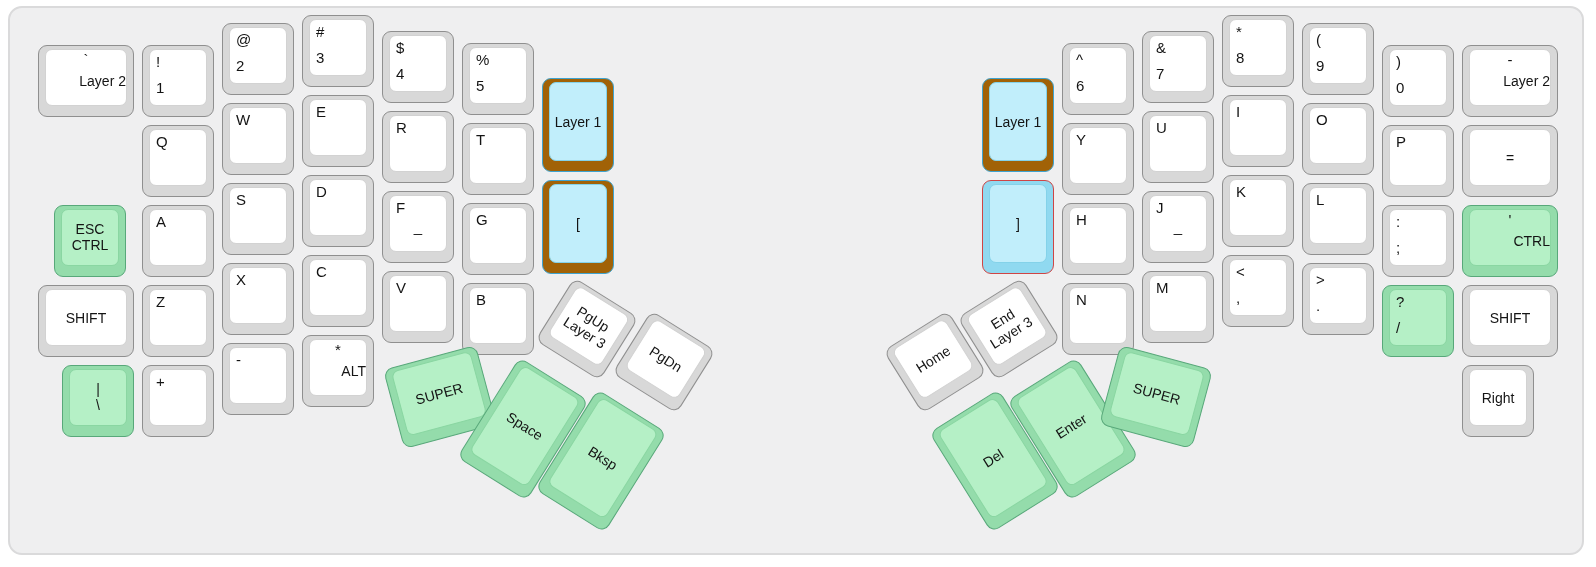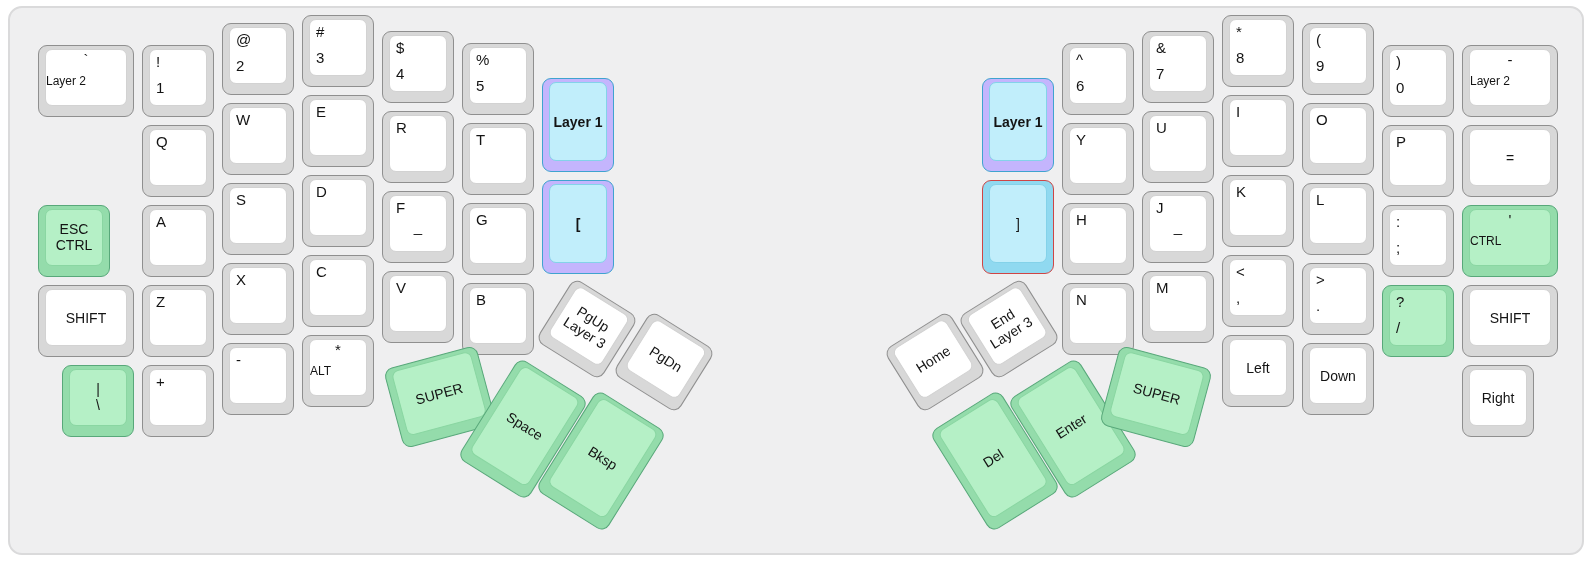--- a/index.html
+++ b/index.html
@@ -32,53 +32,53 @@
   }
   .keytop {
     position: absolute;
     left: 6px; right: 6px; top: 3px; bottom: 10px;
     background: #ffffff;
     border: 1px solid #d2d2d2;
     border-radius: 7px;
   }
   .key.green { background: #94dcab; border-color: #58a87a; }
   .key.green .keytop { background: #b5f0c6; border-color: #8ad6a2; }
-  .key.blue { background: #c4b5fd; border-color: #3fa3cf; font-weight: bold; }
+  .key.blue { background: #a16207; border-color: #3fa3cf; }
   .key.blue .keytop { background: #c1eefb; border-color: #84d2e9; }
   .key.blue-red { background: #90d9f0; border-color: #cf4545; border-width: 1.5px; }
   .key.blue-red .keytop { background: #c1eefb; border-color: #84d2e9; }
   .lg {
     position: absolute;
     font-size: 15px;
     color: #141414;
     line-height: 1.2;
     pointer-events: none;
   }
   .lg.tl { left: 6px; top: 3px; }
   .lg.ml { left: 6px; top: 29px; }
   .lg.tc { left: 0; right: 0; top: 1px; text-align: center; }
   .lg.c  { left: 0; right: 0; top: 50%; transform: translateY(-50%);
            text-align: center; white-space: pre-line; font-size: 14px; }
   .lg.cb { left: 0; right: 0; top: 57%; transform: translateY(-50%);
-           text-align: left; font-size: 12px; }
+           text-align: right; font-size: 14px; }
   .lg.home { left: 0; right: 0; top: 40%; text-align: center; }
 </style>
 </head>
 <body>
 
 <div class="stage">
   <div class="board"></div>
   <div class="keys-layer">
       <div class="key white" style="left: 38px; top: 45px; width: 96px; height: 72px;">
         <div class="keytop">
           <span class="lg tc">`</span>
           <span class="lg cb">Layer 2</span>
         </div>
       </div>
-      <div class="key green" style="left: 38px; top: 205px; width: 72px; height: 72px;">
+      <div class="key green" style="left: 54px; top: 205px; width: 72px; height: 72px;">
         <div class="keytop">
           <span class="lg c">ESC
 CTRL</span>
         </div>
       </div>
       <div class="key white" style="left: 38px; top: 285px; width: 96px; height: 72px;">
         <div class="keytop">
           <span class="lg c">SHIFT</span>
         </div>
       </div>
@@ -314,50 +314,40 @@
         <div class="keytop">
           <span class="lg tl">K</span>
         </div>
       </div>
       <div class="key white" style="left: 1222px; top: 255px; width: 72px; height: 72px;">
         <div class="keytop">
           <span class="lg tl">&lt;</span>
           <span class="lg ml">,</span>
         </div>
       </div>
-      <div class="key white" style="left: 1222px; top: 335px; width: 72px; height: 72px;">
-        <div class="keytop">
-          <span class="lg c">Left</span>
-        </div>
-      </div>
       <div class="key white" style="left: 1302px; top: 23px; width: 72px; height: 72px;">
         <div class="keytop">
           <span class="lg tl">(</span>
           <span class="lg ml">9</span>
         </div>
       </div>
       <div class="key white" style="left: 1302px; top: 103px; width: 72px; height: 72px;">
         <div class="keytop">
           <span class="lg tl">O</span>
         </div>
       </div>
       <div class="key white" style="left: 1302px; top: 183px; width: 72px; height: 72px;">
         <div class="keytop">
           <span class="lg tl">L</span>
         </div>
       </div>
       <div class="key white" style="left: 1302px; top: 263px; width: 72px; height: 72px;">
         <div class="keytop">
           <span class="lg tl">&gt;</span>
           <span class="lg ml">.</span>
-        </div>
-      </div>
-      <div class="key white" style="left: 1302px; top: 343px; width: 72px; height: 72px;">
-        <div class="keytop">
-          <span class="lg c">Down</span>
         </div>
       </div>
       <div class="key white" style="left: 1382px; top: 45px; width: 72px; height: 72px;">
         <div class="keytop">
           <span class="lg tl">)</span>
           <span class="lg ml">0</span>
         </div>
       </div>
       <div class="key white" style="left: 1382px; top: 125px; width: 72px; height: 72px;">
         <div class="keytop">

